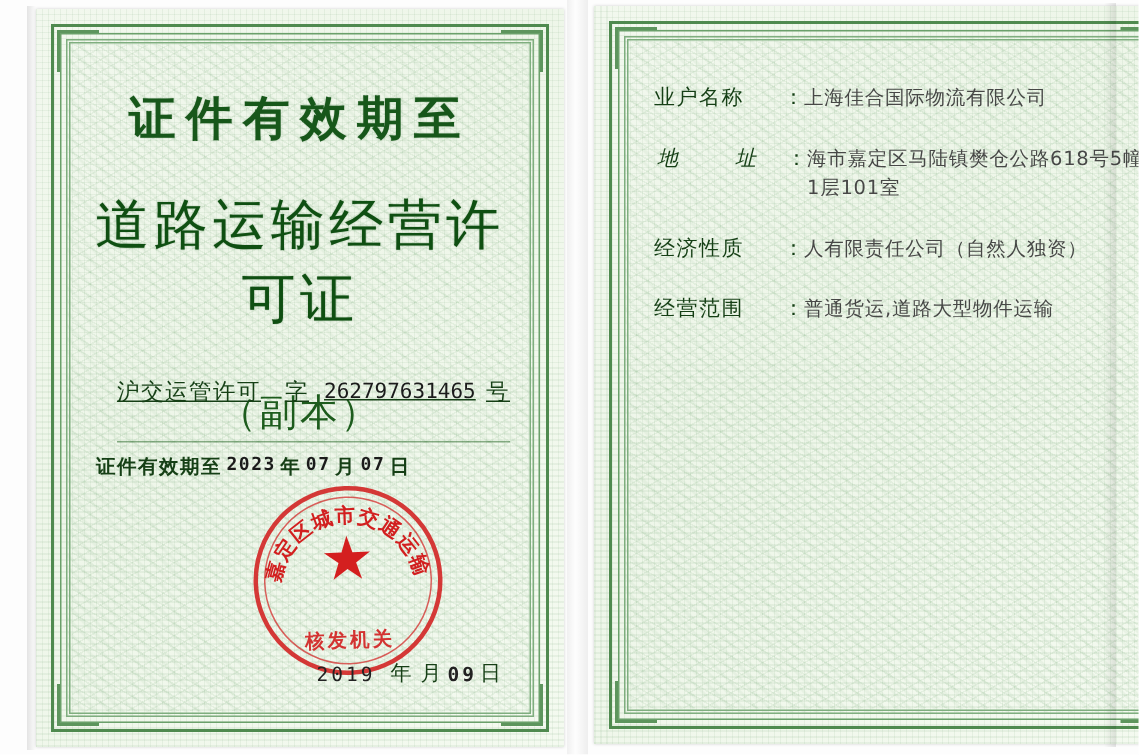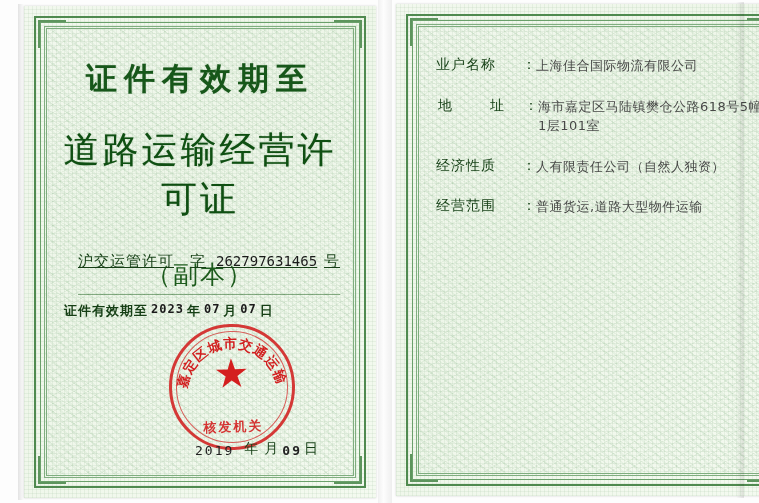--- a/index.html
+++ b/index.html
@@ -150,21 +150,21 @@
     position:absolute;left:0;top:0;width:126px;height:126px;
   }
   .seal-bottom{
     position:absolute;left:0;right:0;bottom:14px;
     text-align:center;color:#d21f1f;font-size:13px;letter-spacing:2px;font-weight:bold;
     opacity:.9;
   }
   .seal svg text{fill:#d21f1f;font-size:13.5px;font-weight:bold;letter-spacing:1px;}
 
   .date-row{
-    position:absolute;left:150px;right:56px;bottom:40px;
+    position:absolute;left:150px;right:40px;bottom:40px;
     display:flex;align-items:flex-end;justify-content:flex-end;
     font-size:14px;color:#153f15;letter-spacing:2px;
   }
   .date-row .y{
     font-family:"DejaVu Sans Mono","Liberation Mono",monospace;
     color:#222;font-size:13px;margin-right:10px;
   }
   .date-row .d{
     font-family:"DejaVu Sans Mono","Liberation Mono",monospace;
     color:#222;font-size:13px;margin:0 2px;font-weight:bold;
@@ -179,21 +179,21 @@
     margin-bottom:21px;
     font-size:14px;
     color:#153f15;
   }
   .f-label{
     width:86px;flex:none;
     letter-spacing:1px;
     text-align:justify;
     white-space:nowrap;
   }
-  .f-label.sp{letter-spacing:12px;padding-left:2px;}
+  .f-label.sp{letter-spacing:12px;padding-left:2px;font-style:italic;}
   .f-colon{width:10px;flex:none;text-align:center;}
   .f-value{
     flex:1;
     color:#3a3a3a;
     font-size:13px;
     line-height:1.5;
     padding-left:4px;
     opacity:.92;
     letter-spacing:0.5px;
   }

